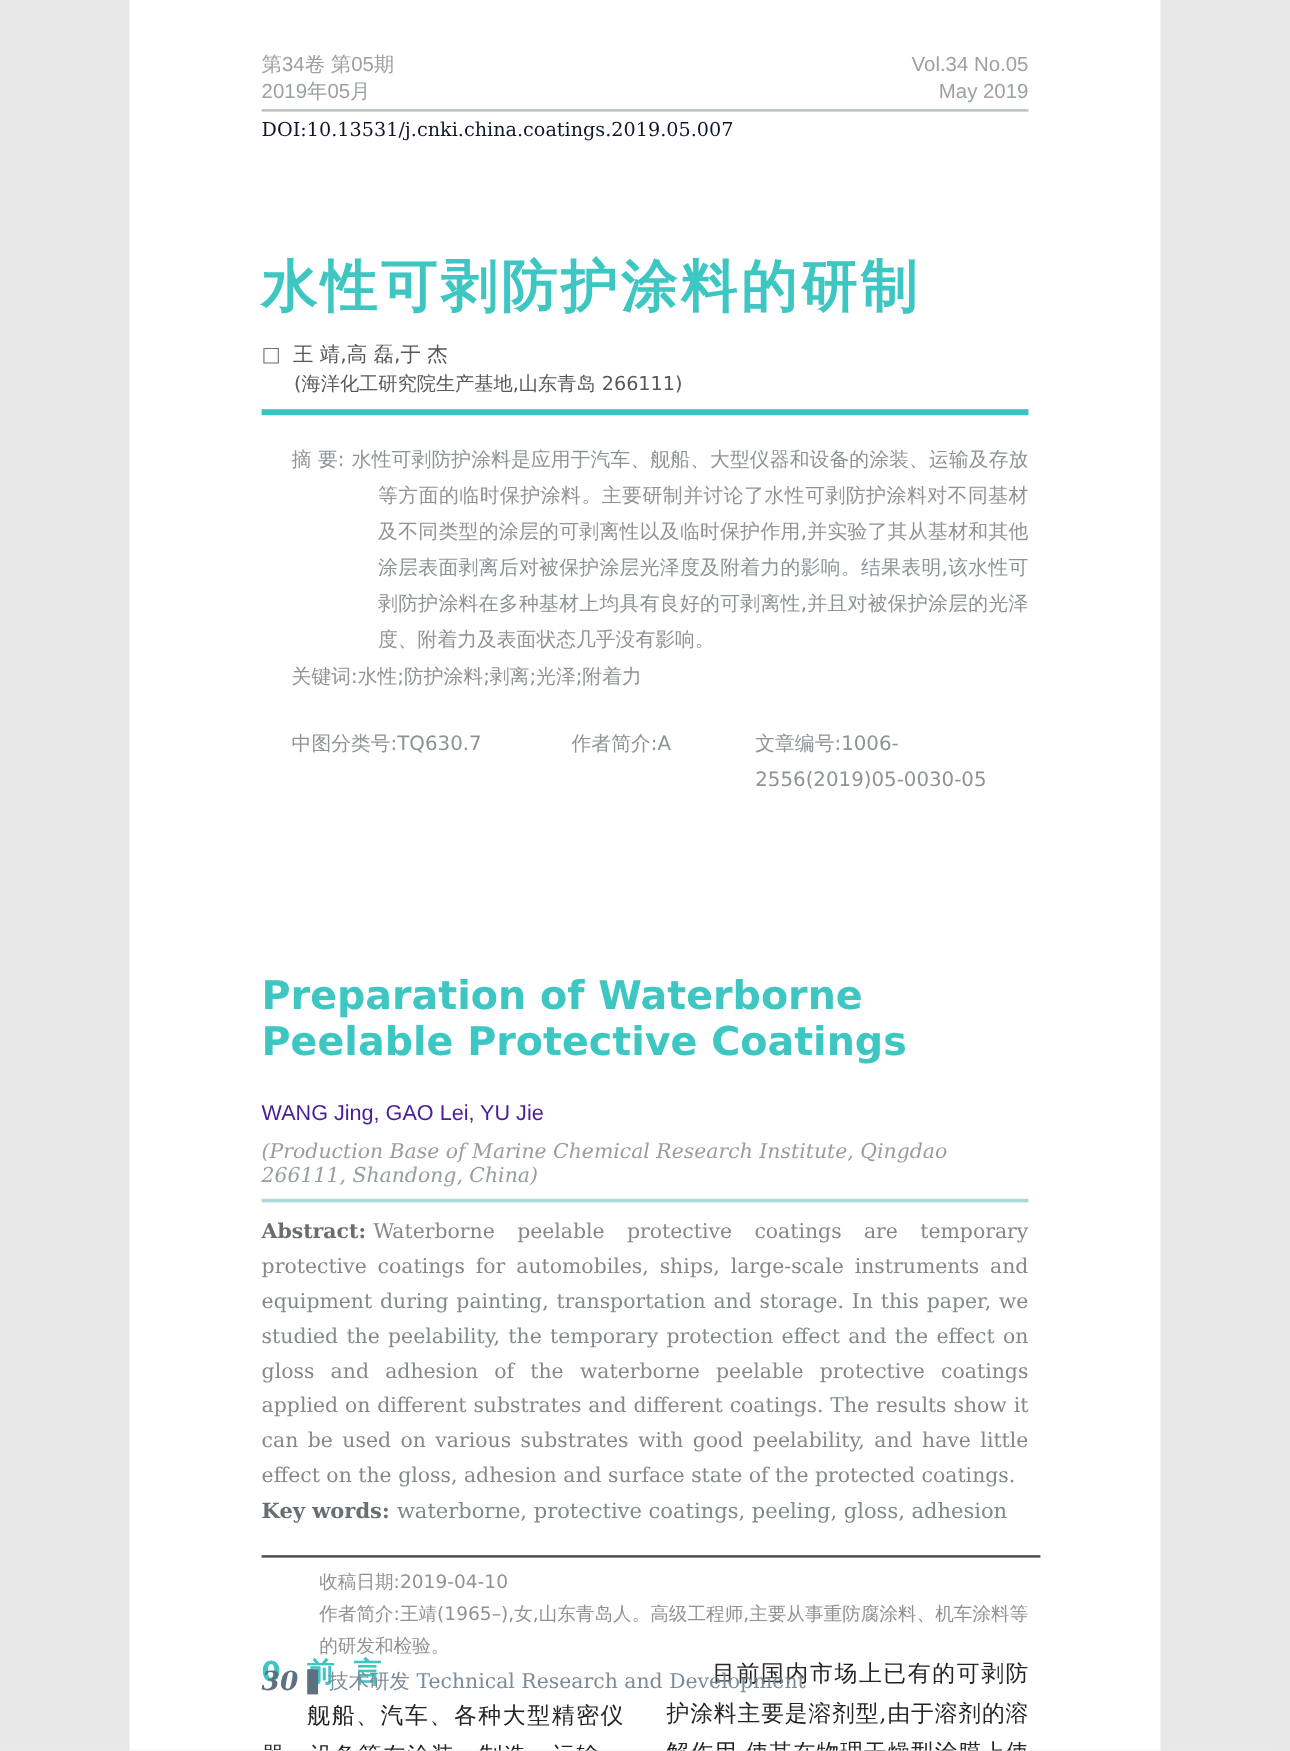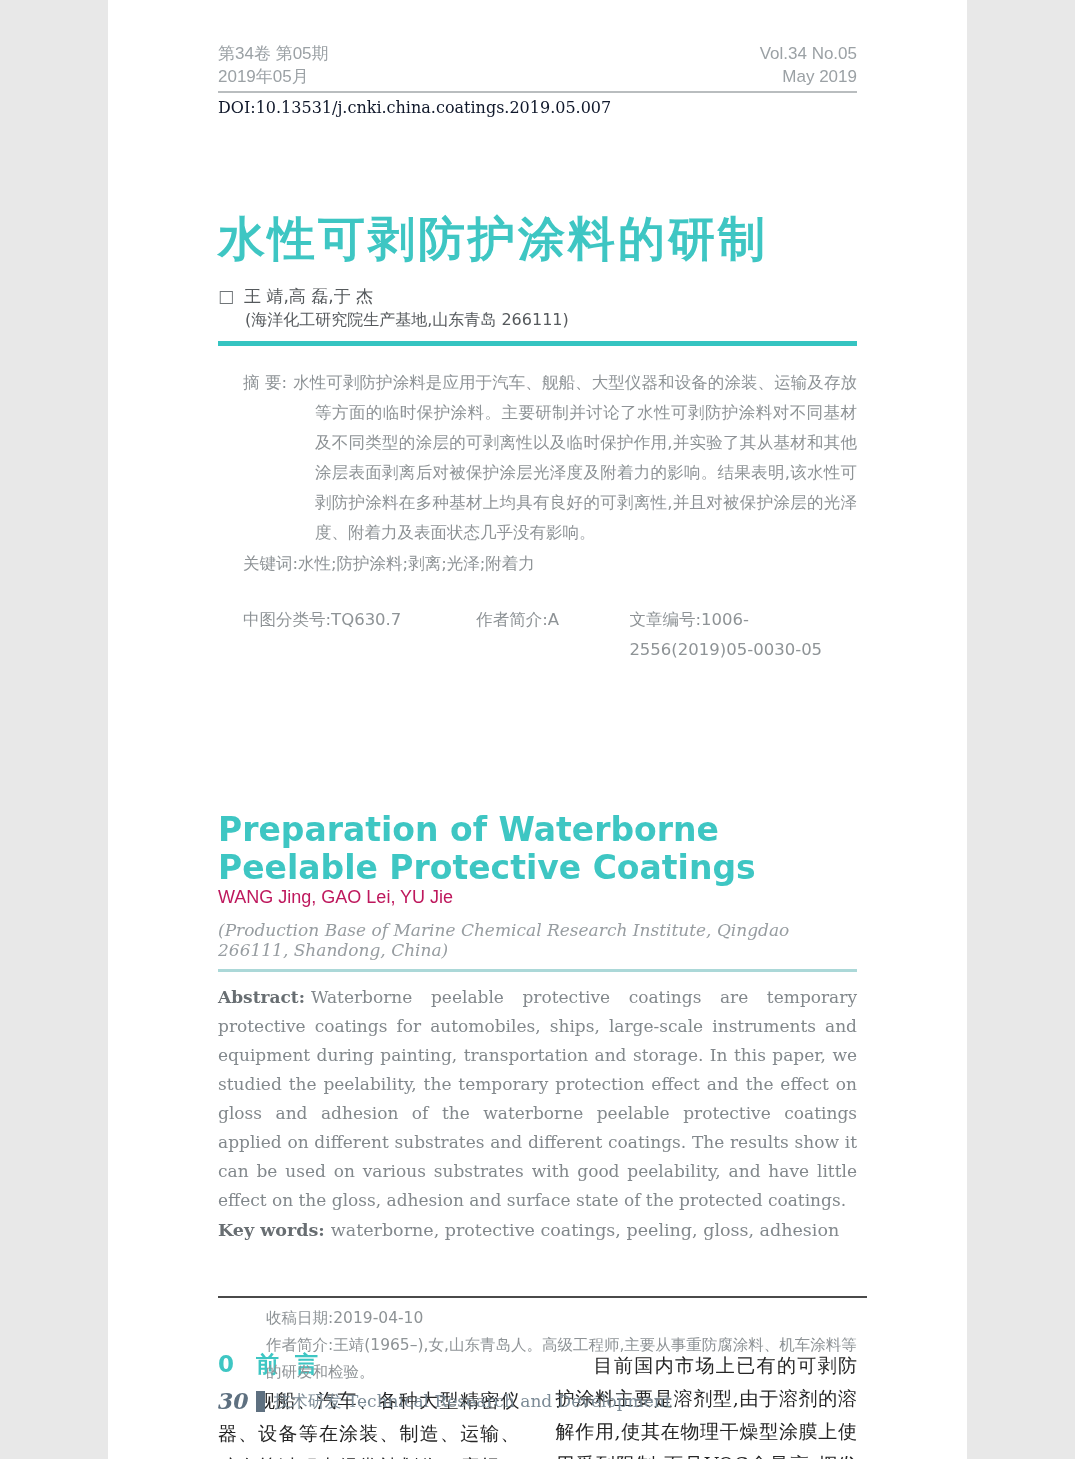--- a/index.html
+++ b/index.html
@@ -98,21 +98,22 @@
   
   .en-title {
     margin-top: 146px;
     color: #3ec6c3;
     font-family: "DejaVu Sans", sans-serif;
     font-weight: bold;
     font-size: 33px;
     line-height: 1.15;
   }
   .en-authors {
-    color: #be185d;
+    margin-top: 30px;
+    color: #4c1d95;
     font-family: "Liberation Sans", sans-serif;
     font-size: 18px;
   }
   .en-affiliation {
     margin-top: 12px;
     color: #979da1;
     font-style: italic;
     font-family: "DejaVu Serif", serif;
     font-size: 17px;
   }

